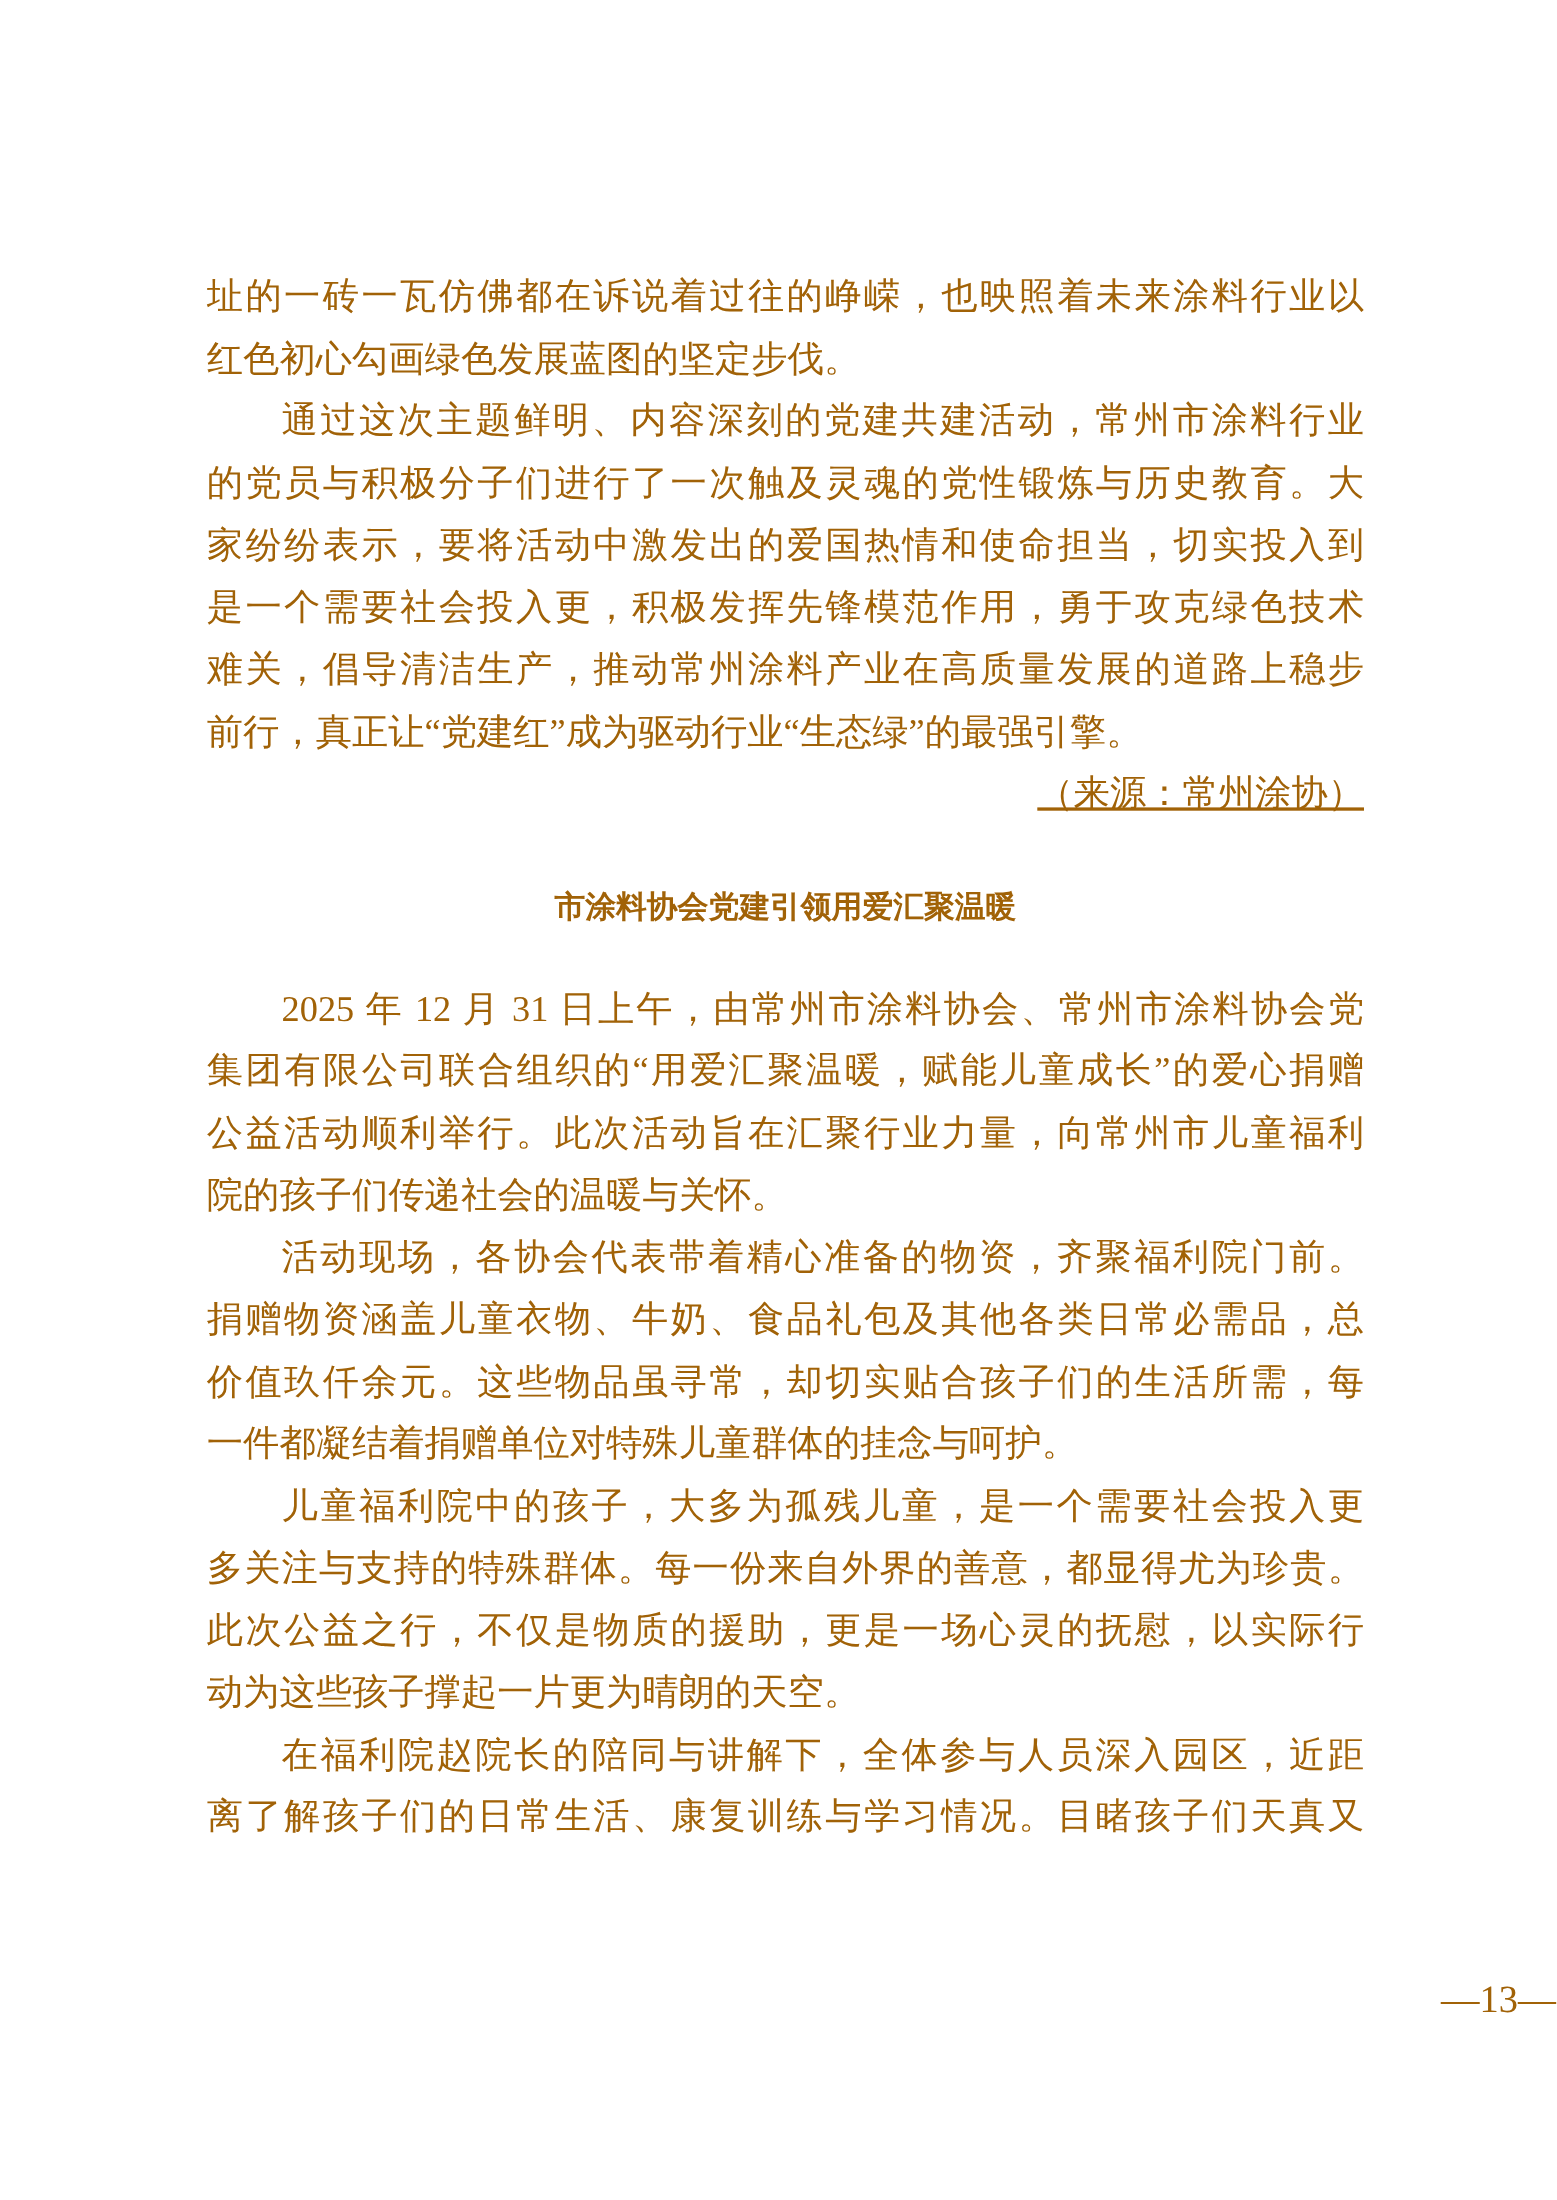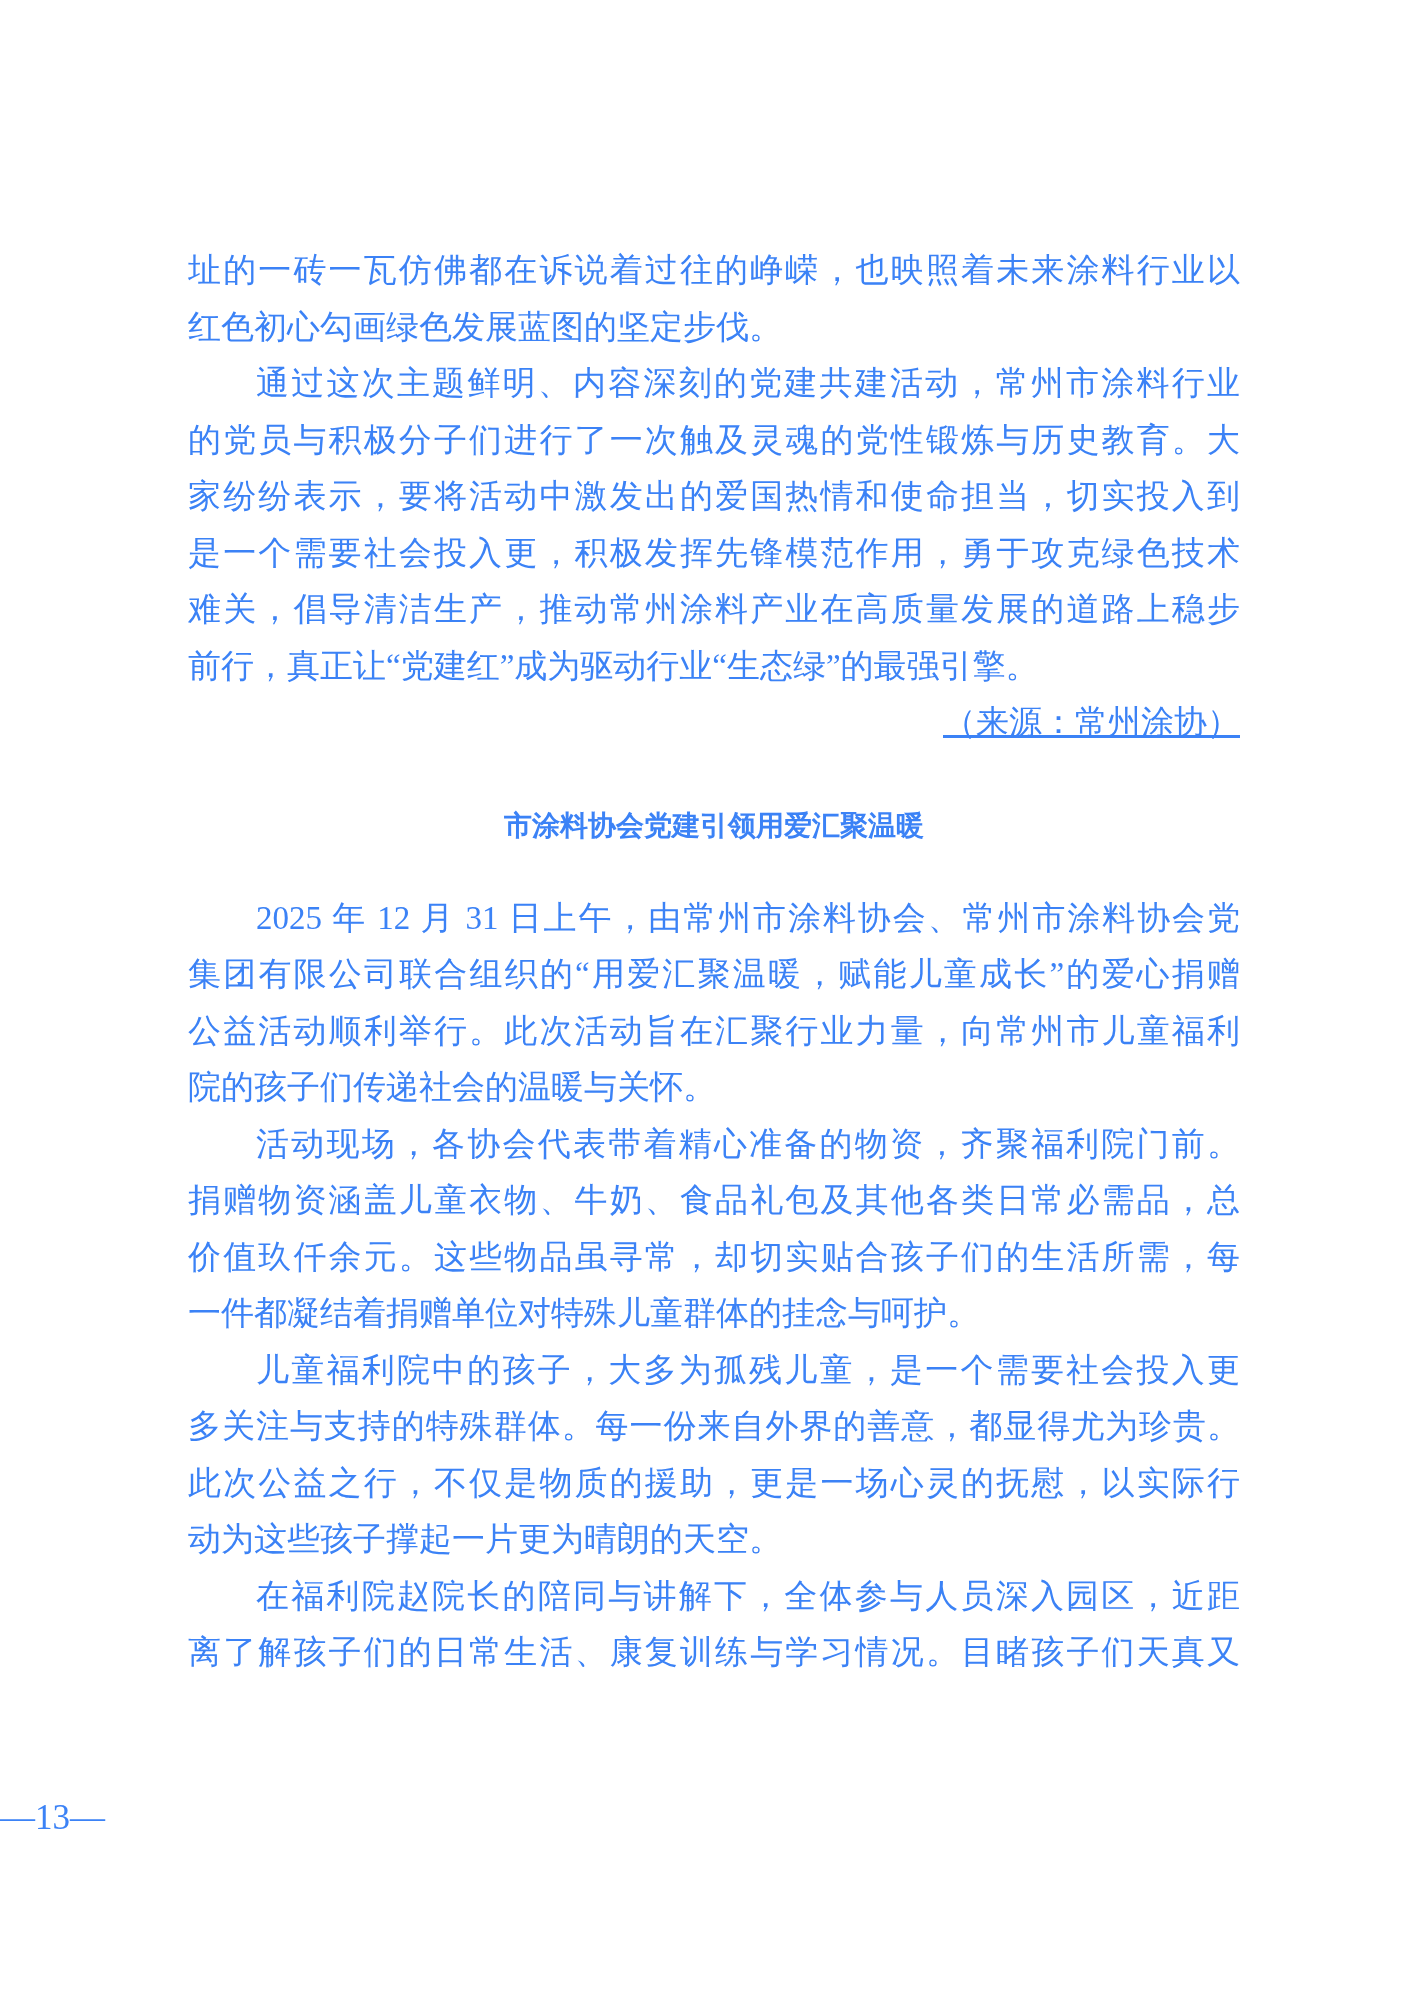--- a/index.html
+++ b/index.html
@@ -2,21 +2,21 @@
 <html><head>
 <meta charset="utf-8">
 <style>
   * { margin: 0; padding: 0; box-sizing: border-box; }
   html, body { background: #ffffff; }
   .page {
     position: relative;
     width: 1415px;
     height: 2000px;
     background: #ffffff;
-    color: #3b82f6;
+    color: #a16207;
     font-family: "Liberation Serif", "DejaVu Serif", serif;
     overflow: hidden;
   }
   .content {
     position: absolute;
     left: 188px;
     top: 242px;
     width: 1052px;
   }
   .ln {
@@ -41,21 +41,21 @@
     text-align: center;
     margin-top: 44px;
     margin-bottom: 33px;
     letter-spacing: 0px;
   }
   .footer {
     position: absolute;
     top: 1798px;
     left: 0;
     width: 100%;
-    text-align: left;
+    text-align: right;
     font-size: 35px;
     line-height: 40px;
   }
 </style>
 </head>
 <body>
 
 <div class="page">
   <div class="content">
 

